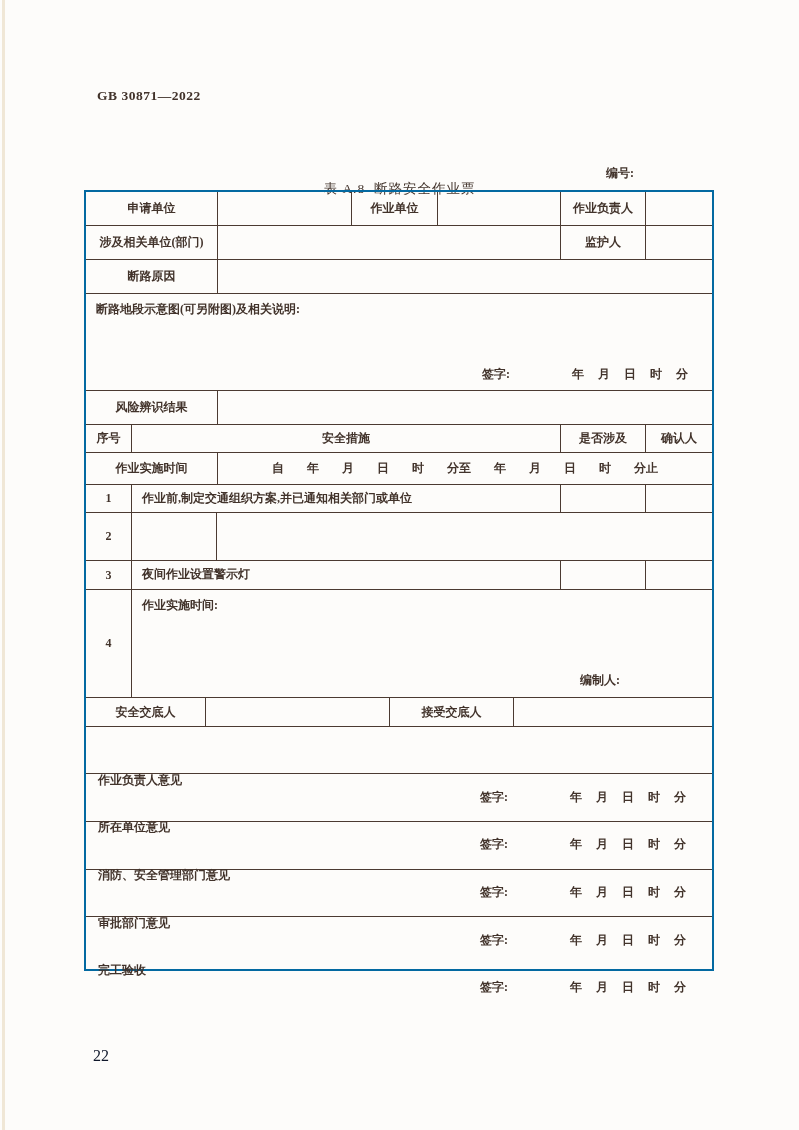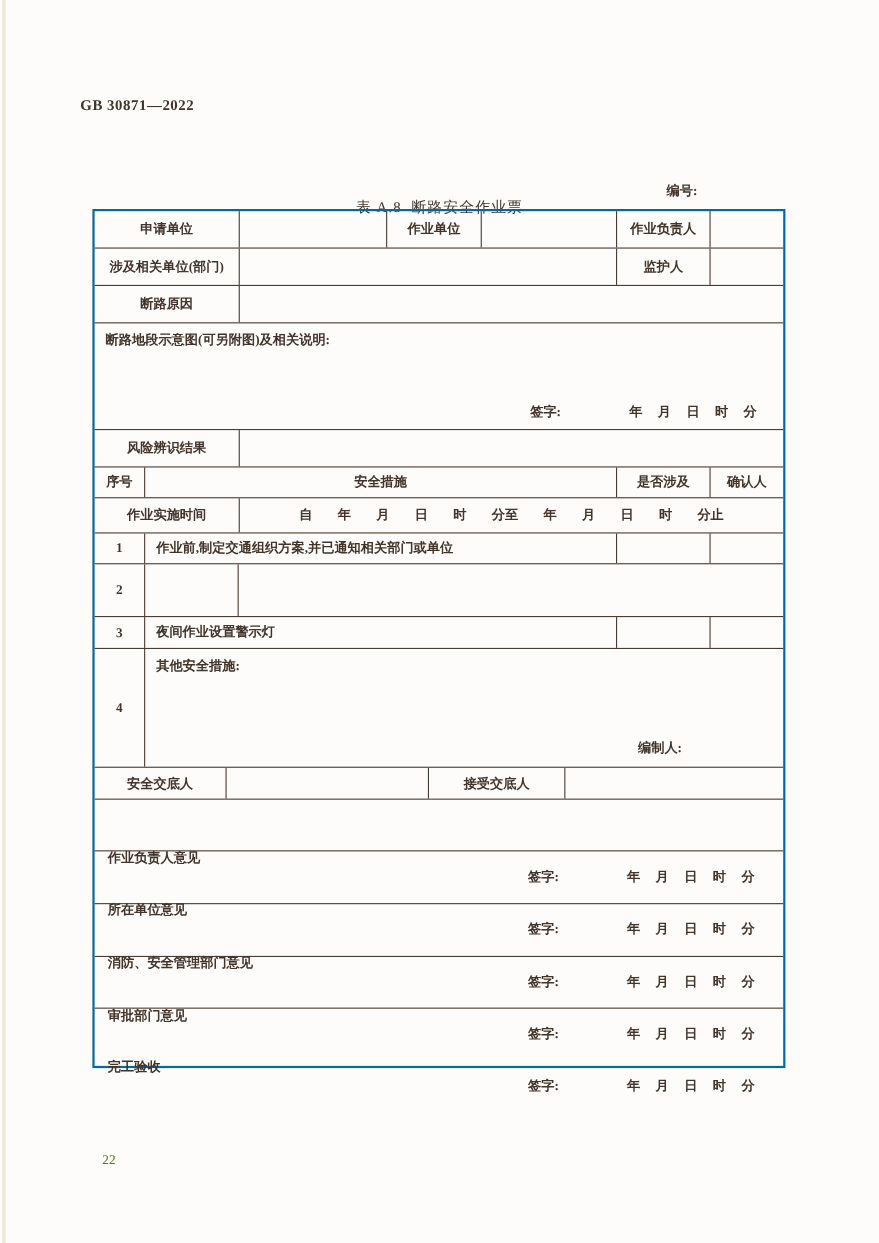--- a/index.html
+++ b/index.html
@@ -6,24 +6,24 @@
   body{
     width:799px;height:1130px;
     background:#fdfcfa;
     font-family:"Liberation Serif","DejaVu Serif",serif;
     color:#42332b;
     position:relative;
     overflow:hidden;
   }
   .page{position:absolute;inset:0;}
   .edge-strip{position:absolute;left:2px;top:0;width:3px;height:100%;background:#f0e7d6;}
-  .std-code{position:absolute;left:73px;top:88px;font-size:13.5px;font-weight:700;letter-spacing:0.5px;}
+  .std-code{position:absolute;left:97px;top:88px;font-size:13.5px;font-weight:700;letter-spacing:0.5px;}
   .doc-title{position:absolute;left:0;top:140px;width:100%;text-align:center;font-size:13.5px;font-weight:400;letter-spacing:1px;white-space:pre;margin-top:40px;}
   .no-label{position:absolute;left:606px;top:165px;font-size:12px;font-weight:600;}
-  .page-num{position:absolute;left:93px;top:1047px;font-size:12px;color:#4d7c0f;}
+  .page-num{position:absolute;left:93px;top:1047px;font-size:16px;color:#0f172a;}
 
   .doc-table{
     position:absolute;left:84px;top:190px;width:630px;
     border:2px solid #0369a1;
     box-sizing:border-box;
     font-size:12px;font-weight:600;
   }
   .trow{display:flex;border-bottom:1px solid #4b3a31;box-sizing:border-box;}
   .trow:last-child{border-bottom:none;}
   .cell{box-sizing:border-box;border-right:1px solid #4b3a31;display:flex;align-items:center;position:relative;}
@@ -132,21 +132,21 @@
     <div class="trow h29">
       <div class="cell ctr w46">3</div>
       <div class="cell measure-text w429">夜间作业设置警示灯</div>
       <div class="cell w85"></div>
       <div class="cell w70"></div>
     </div>
 
     <div class="trow h108">
       <div class="cell ctr w46">4</div>
       <div class="cell topleft grow" style="border-right:none;">
-        <span>其他安全措施:</span>
+        <span>作业实施时间:</span>
         <span class="maker">编制人:</span>
       </div>
     </div>
 
     <div class="trow h29">
       <div class="cell ctr w120">安全交底人</div>
       <div class="cell w184"></div>
       <div class="cell ctr w124">接受交底人</div>
       <div class="cell w202"></div>
     </div>

